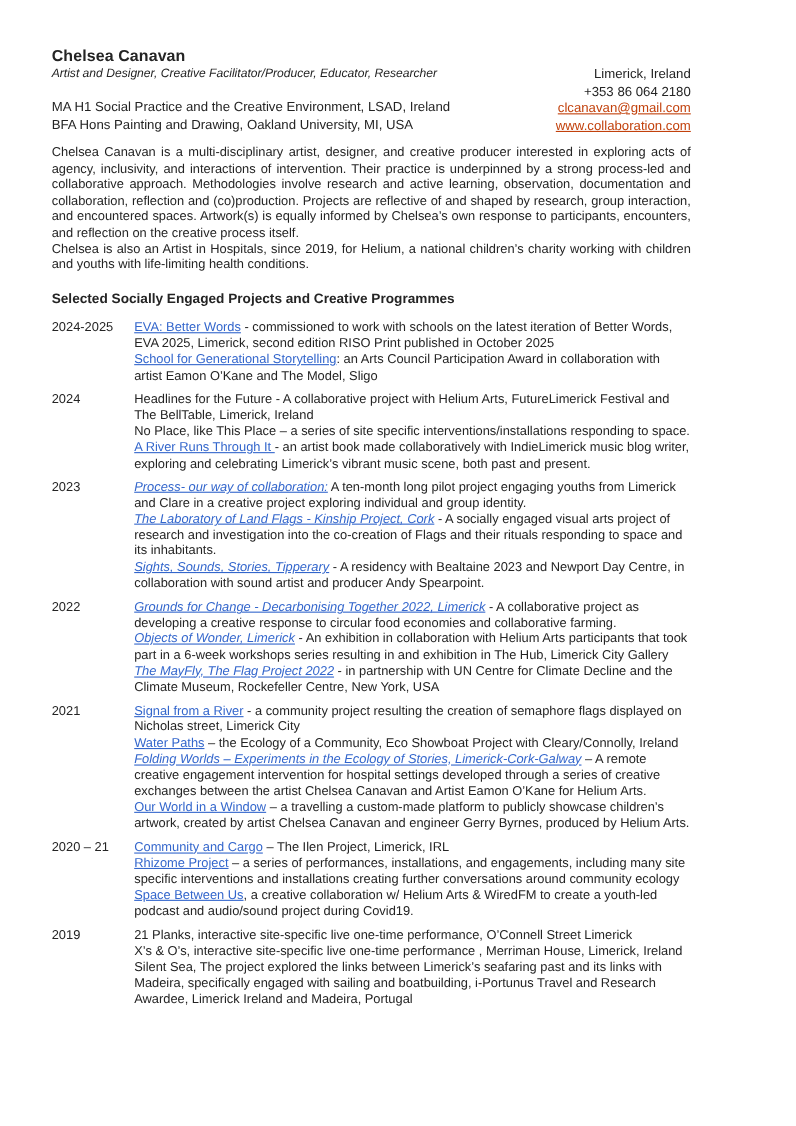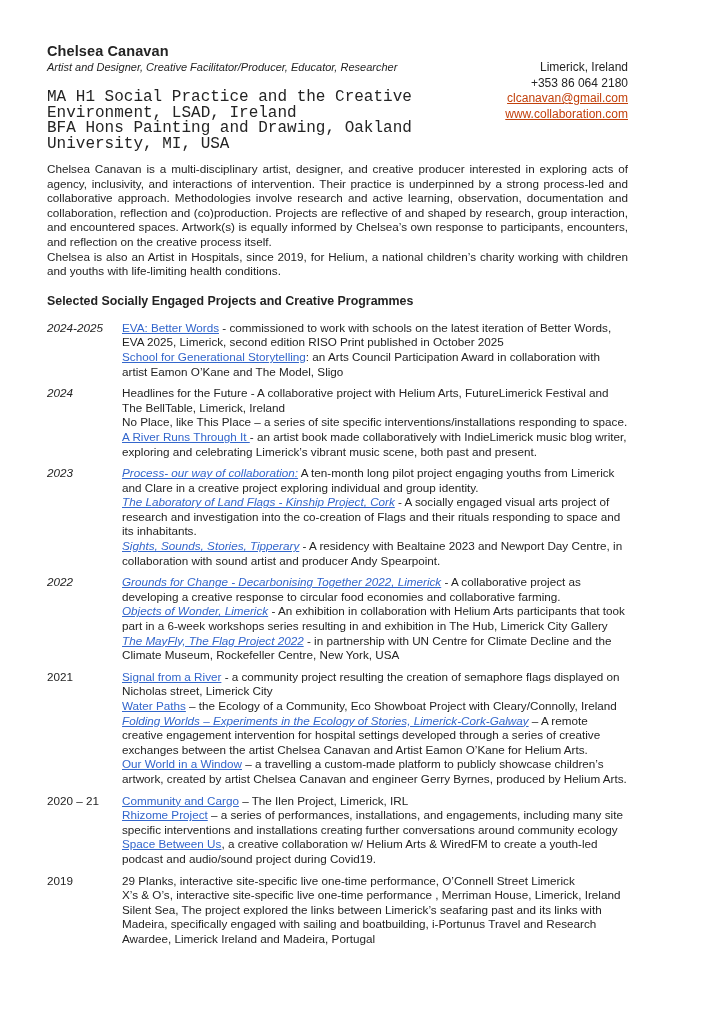--- a/index.html
+++ b/index.html
@@ -33,23 +33,22 @@
     line-height: 18px;
     letter-spacing: 0.1px;
   }
   .person-subtitle {
     font-style: italic;
     font-size: 11px;
     line-height: 15px;
   }
   .edu-block {
     margin-top: 15px;
-    font-size: 16px;
+    font-size: 12px;
     line-height: 15.5px;
-    font-family: Liberation Mono, monospace;
   }
   .header-right {
     margin-top: 18px;
     text-align: right;
     font-size: 12px;
     line-height: 15.5px;
     flex: none;
   }
   .contact-link {
     display: block;
@@ -73,21 +72,21 @@
   .entry {
     display: flex;
     font-size: 11.7px;
     line-height: 14.6px;
     margin-bottom: 7px;
   }
   .entry .year {
     flex: none;
     width: 75px;
   }
-  .entry .year.it { font-style: italic; }
+  .entry .year.it { }
   .entry .items { flex: 1; min-width: 0; }
   .item { }
   .lnk {
     color: #3366cc;
     text-decoration: underline;
     cursor: pointer;
   }
   .lnk.it { font-style: italic; }
 </style>
 </head>
@@ -164,20 +163,20 @@
         <div class="year">2020 – 21</div>
         <div class="items">
           <div class="item"><a class="lnk">Community and Cargo</a><span> – The Ilen Project, Limerick, IRL</span></div>
           <div class="item"><a class="lnk">Rhizome Project</a><span> – a series of performances, installations, and engagements, including many site specific interventions and installations creating further conversations around community ecology</span></div>
           <div class="item"><a class="lnk">Space Between Us</a><span>, a creative collaboration w/ Helium Arts &amp; WiredFM to create a youth-led podcast and audio/sound project during Covid19.</span></div>
         </div>
       </div>
       <div class="entry">
         <div class="year">2019</div>
         <div class="items">
-          <div class="item"><span>29 Planks, interactive site-specific live one-time performance, O’Connell Street Limerick</span></div>
+          <div class="item"><span>21 Planks, interactive site-specific live one-time performance, O’Connell Street Limerick</span></div>
           <div class="item"><span>X’s &amp; O’s,  interactive site-specific live one-time performance , Merriman House, Limerick, Ireland</span></div>
           <div class="item"><span>Silent Sea, The project explored the links between Limerick’s seafaring past and its links with Madeira, specifically engaged with sailing and boatbuilding, i-Portunus Travel and Research Awardee, Limerick Ireland and Madeira, Portugal</span></div>
         </div>
       </div>
     </div>
 
 </div>
 
 </body></html>

